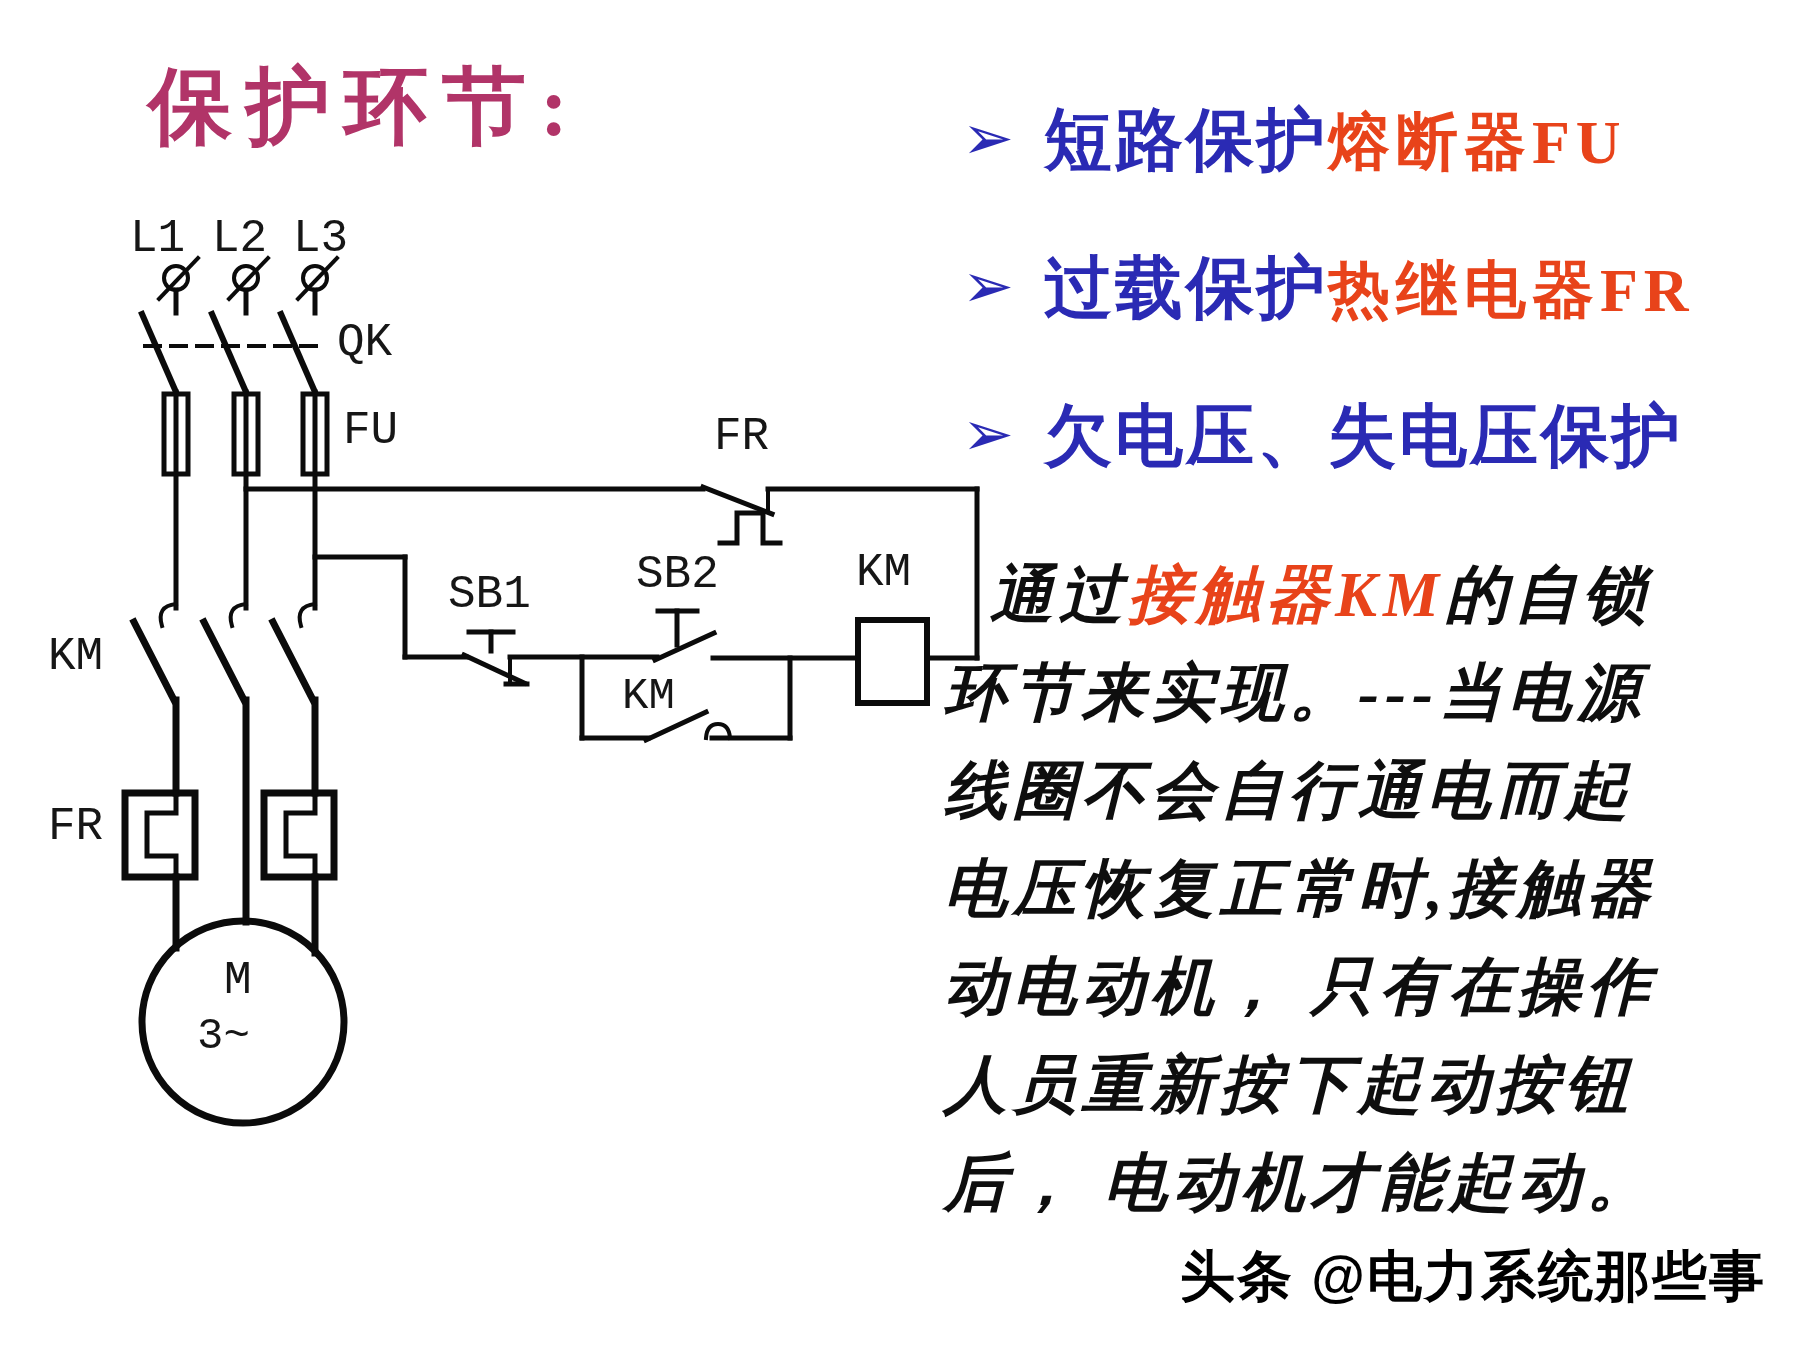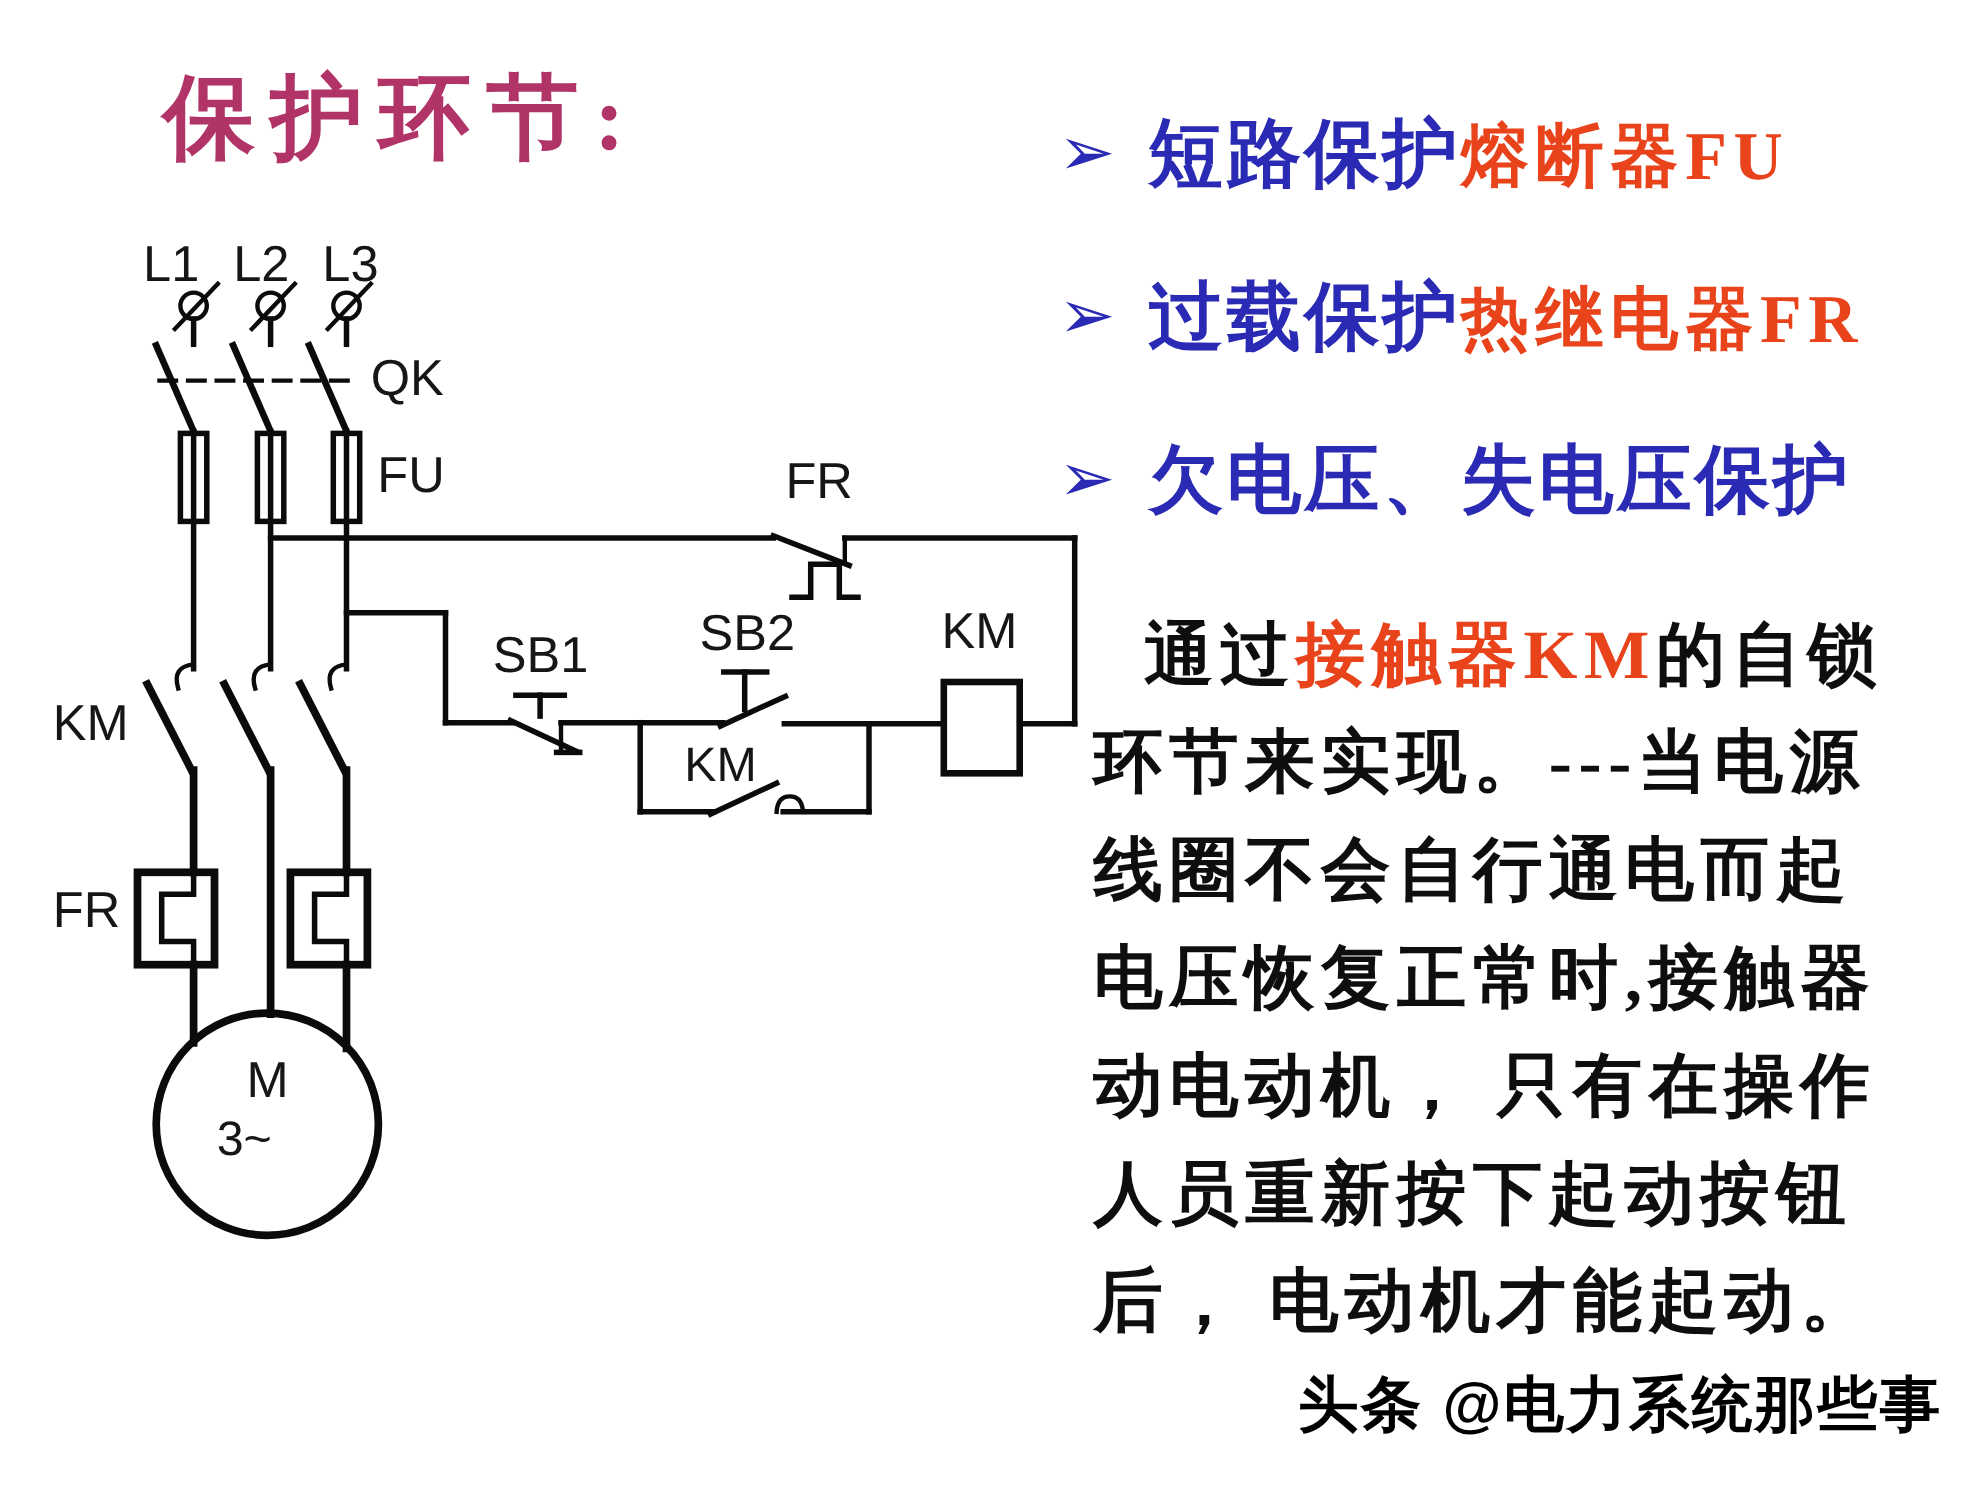--- a/index.html
+++ b/index.html
@@ -4,31 +4,31 @@
 <style>
   html,body{margin:0;padding:0;background:#ffffff;}
   .page{position:relative;width:1800px;height:1350px;background:#ffffff;overflow:hidden;
         font-family:"Liberation Sans",sans-serif;}
   .title{position:absolute;left:148px;top:50px;font-size:84px;font-weight:600;
          letter-spacing:14px;color:#b13468;font-family:"Liberation Serif",serif;}
   
   .circuit{position:absolute;left:0;top:0;width:1000px;height:1240px;}
   .circuit svg{position:absolute;left:0;top:0;}
   .clabel{position:absolute;color:#161616;font-size:46px;line-height:1;
-          font-family:Liberation Sans, sans-serif;}
+          font-family:Liberation Mono, monospace;}
   .clabel.small{font-size:44px;}
   
   .bullet{position:absolute;left:962px;display:flex;align-items:baseline;white-space:nowrap;}
   .bullet .arrow{font-size:62px;color:#2a2ab4;margin-right:30px;transform:translateY(-4px);}
   .bullet .btype{font-size:68px;font-weight:600;letter-spacing:3px;color:#2a2ab4;}
   .bullet .bdev{font-size:62px;font-weight:600;letter-spacing:6px;color:#e8431a;
                 font-family:"Liberation Serif",serif;}
   .b1{top:95px;} .b2{top:243px;} .b3{top:391px;}
   
-  .para{position:absolute;left:994px;top:546px;width:800px;}
+  .para{position:absolute;left:944px;top:546px;width:800px;font-style:italic;}
   .pline{font-size:63px;line-height:98px;letter-spacing:6px;color:#0e0e0e;font-weight:600;
          font-family:"Liberation Serif",serif;white-space:nowrap;}
   .indent{padding-left:46px;}
   .hl{color:#e8431a;}
   .watermark{position:absolute;left:1180px;top:1240px;font-size:55px;font-weight:bold;
              color:#000;letter-spacing:2px;}
 </style>
 </head>
 <body>
 

